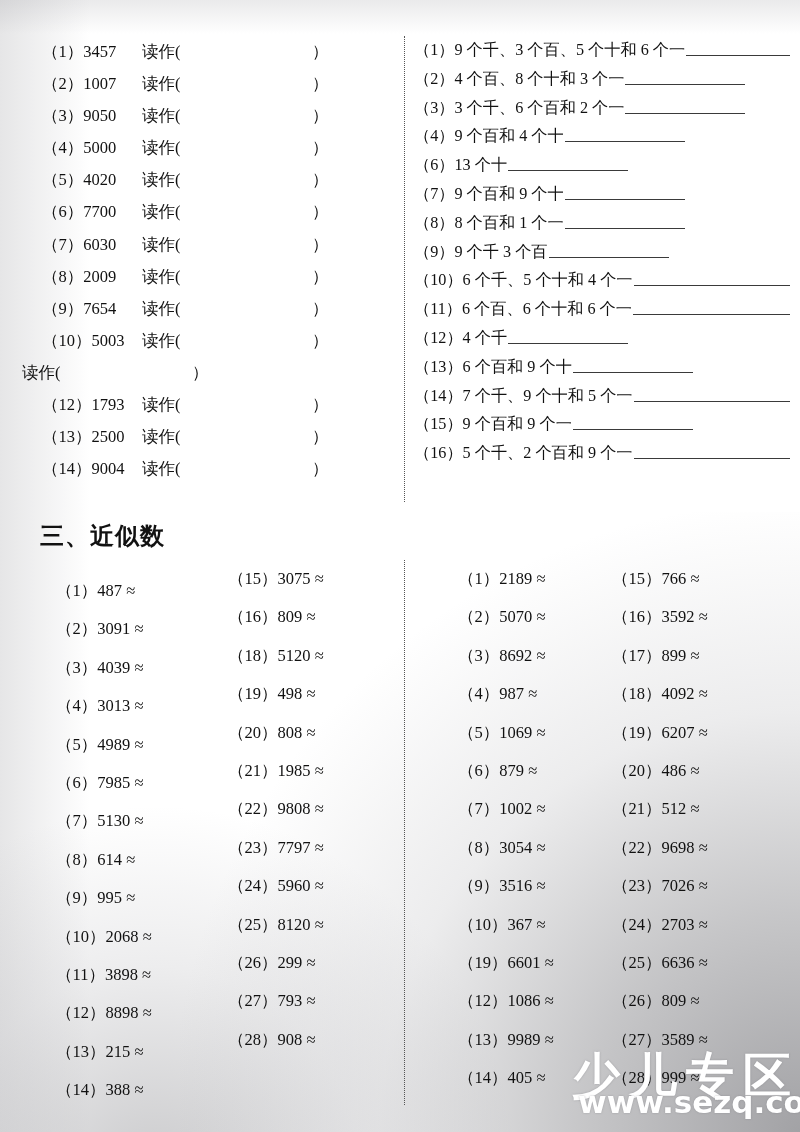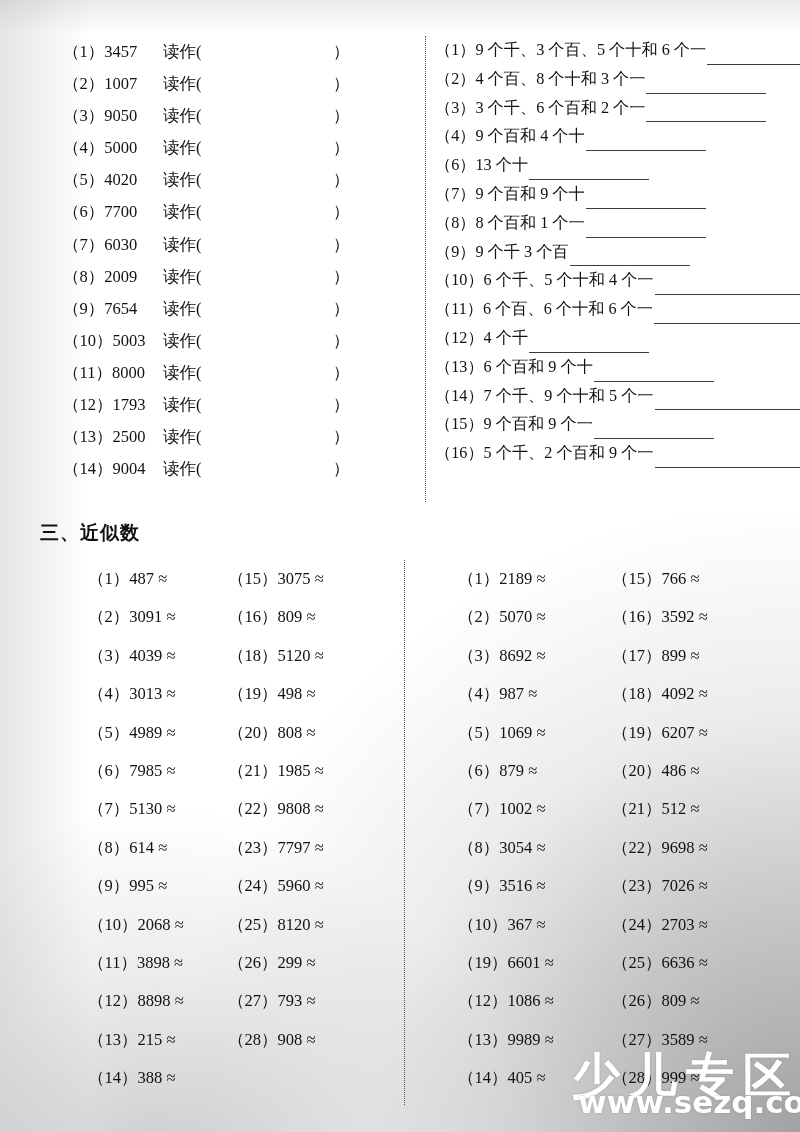--- a/index.html
+++ b/index.html
@@ -56,21 +56,20 @@
   }
 
   .content { position: relative; z-index: 2; }
 
   
   .sec2 {
     position: absolute;
     left: 0; top: 0;
     width: 656px;
     height: 505px;
-    margin-left: 21px;
   }
   .sec2 .divider {
     position: absolute;
     left: 404px; top: 36px;
     width: 0; height: 466px;
     border-left: 1px dotted #555;
   }
   .readcol {
     position: absolute;
     left: 22px; top: 36px;
@@ -96,37 +95,36 @@
     position: absolute;
     left: 414px; top: 36px;
     width: 376px;
   }
   .composerow {
     font-size: 16.2px;
     height: 28.8px;
     line-height: 28.8px;
     white-space: nowrap;
     display: flex;
-    align-items: flex-end;
   }
   .composerow .txt { flex: 0 0 auto; }
   .composerow .blank {
     flex: 1 1 auto;
     border-bottom: 1.3px solid #3a3a3a;
     height: 19px;
     min-width: 90px;
     margin-left: 1px;
   }
   .composerow .blank.short { flex: 0 0 120px; }
 
   
   .sec3-head {
     position: absolute;
     left: 40px; top: 520px;
-    font-size: 19px;
+    font-size: 24px;
     font-weight: bold;
     font-family: Liberation Mono, monospace;
     letter-spacing: 1px;
   }
 
   
   .sec3 {
     position: absolute;
     left: 0; top: 552px;
     width: 800px;
@@ -135,21 +133,21 @@
   .sec3 .divider {
     position: absolute;
     left: 404px; top: 8px;
     width: 0; height: 545px;
     border-left: 1px dotted #555;
   }
   .approxcol {
     position: absolute;
     width: 185px;
   }
-  .c1 { left: 56px;  top: 8px; margin-left: 32px; }
+  .c1 { left: 56px;  top: 20px; }
   .c2 { left: 228px; top: 8px; }
   .c3 { left: 430px; top: 8px; margin-left: 28px; }
   .c4 { left: 612px; top: 8px; }
 
   .approxrow {
     font-size: 16.5px;
     height: 38.4px;
     line-height: 38.4px;
     white-space: nowrap;
   }
@@ -235,21 +233,20 @@
             <span class="num">（9）7654</span>
             <span class="verb">读作(</span>
             <span class="paren-close">）</span>
           </div>
           <div class="readrow">
             <span class="num">（10）5003</span>
             <span class="verb">读作(</span>
             <span class="paren-close">）</span>
           </div>
           <div class="readrow">
-            <span class="num">（11）8000</span>
             <span class="verb">读作(</span>
             <span class="paren-close">）</span>
           </div>
           <div class="readrow">
             <span class="num">（12）1793</span>
             <span class="verb">读作(</span>
             <span class="paren-close">）</span>
           </div>
           <div class="readrow">
             <span class="num">（13）2500</span>

